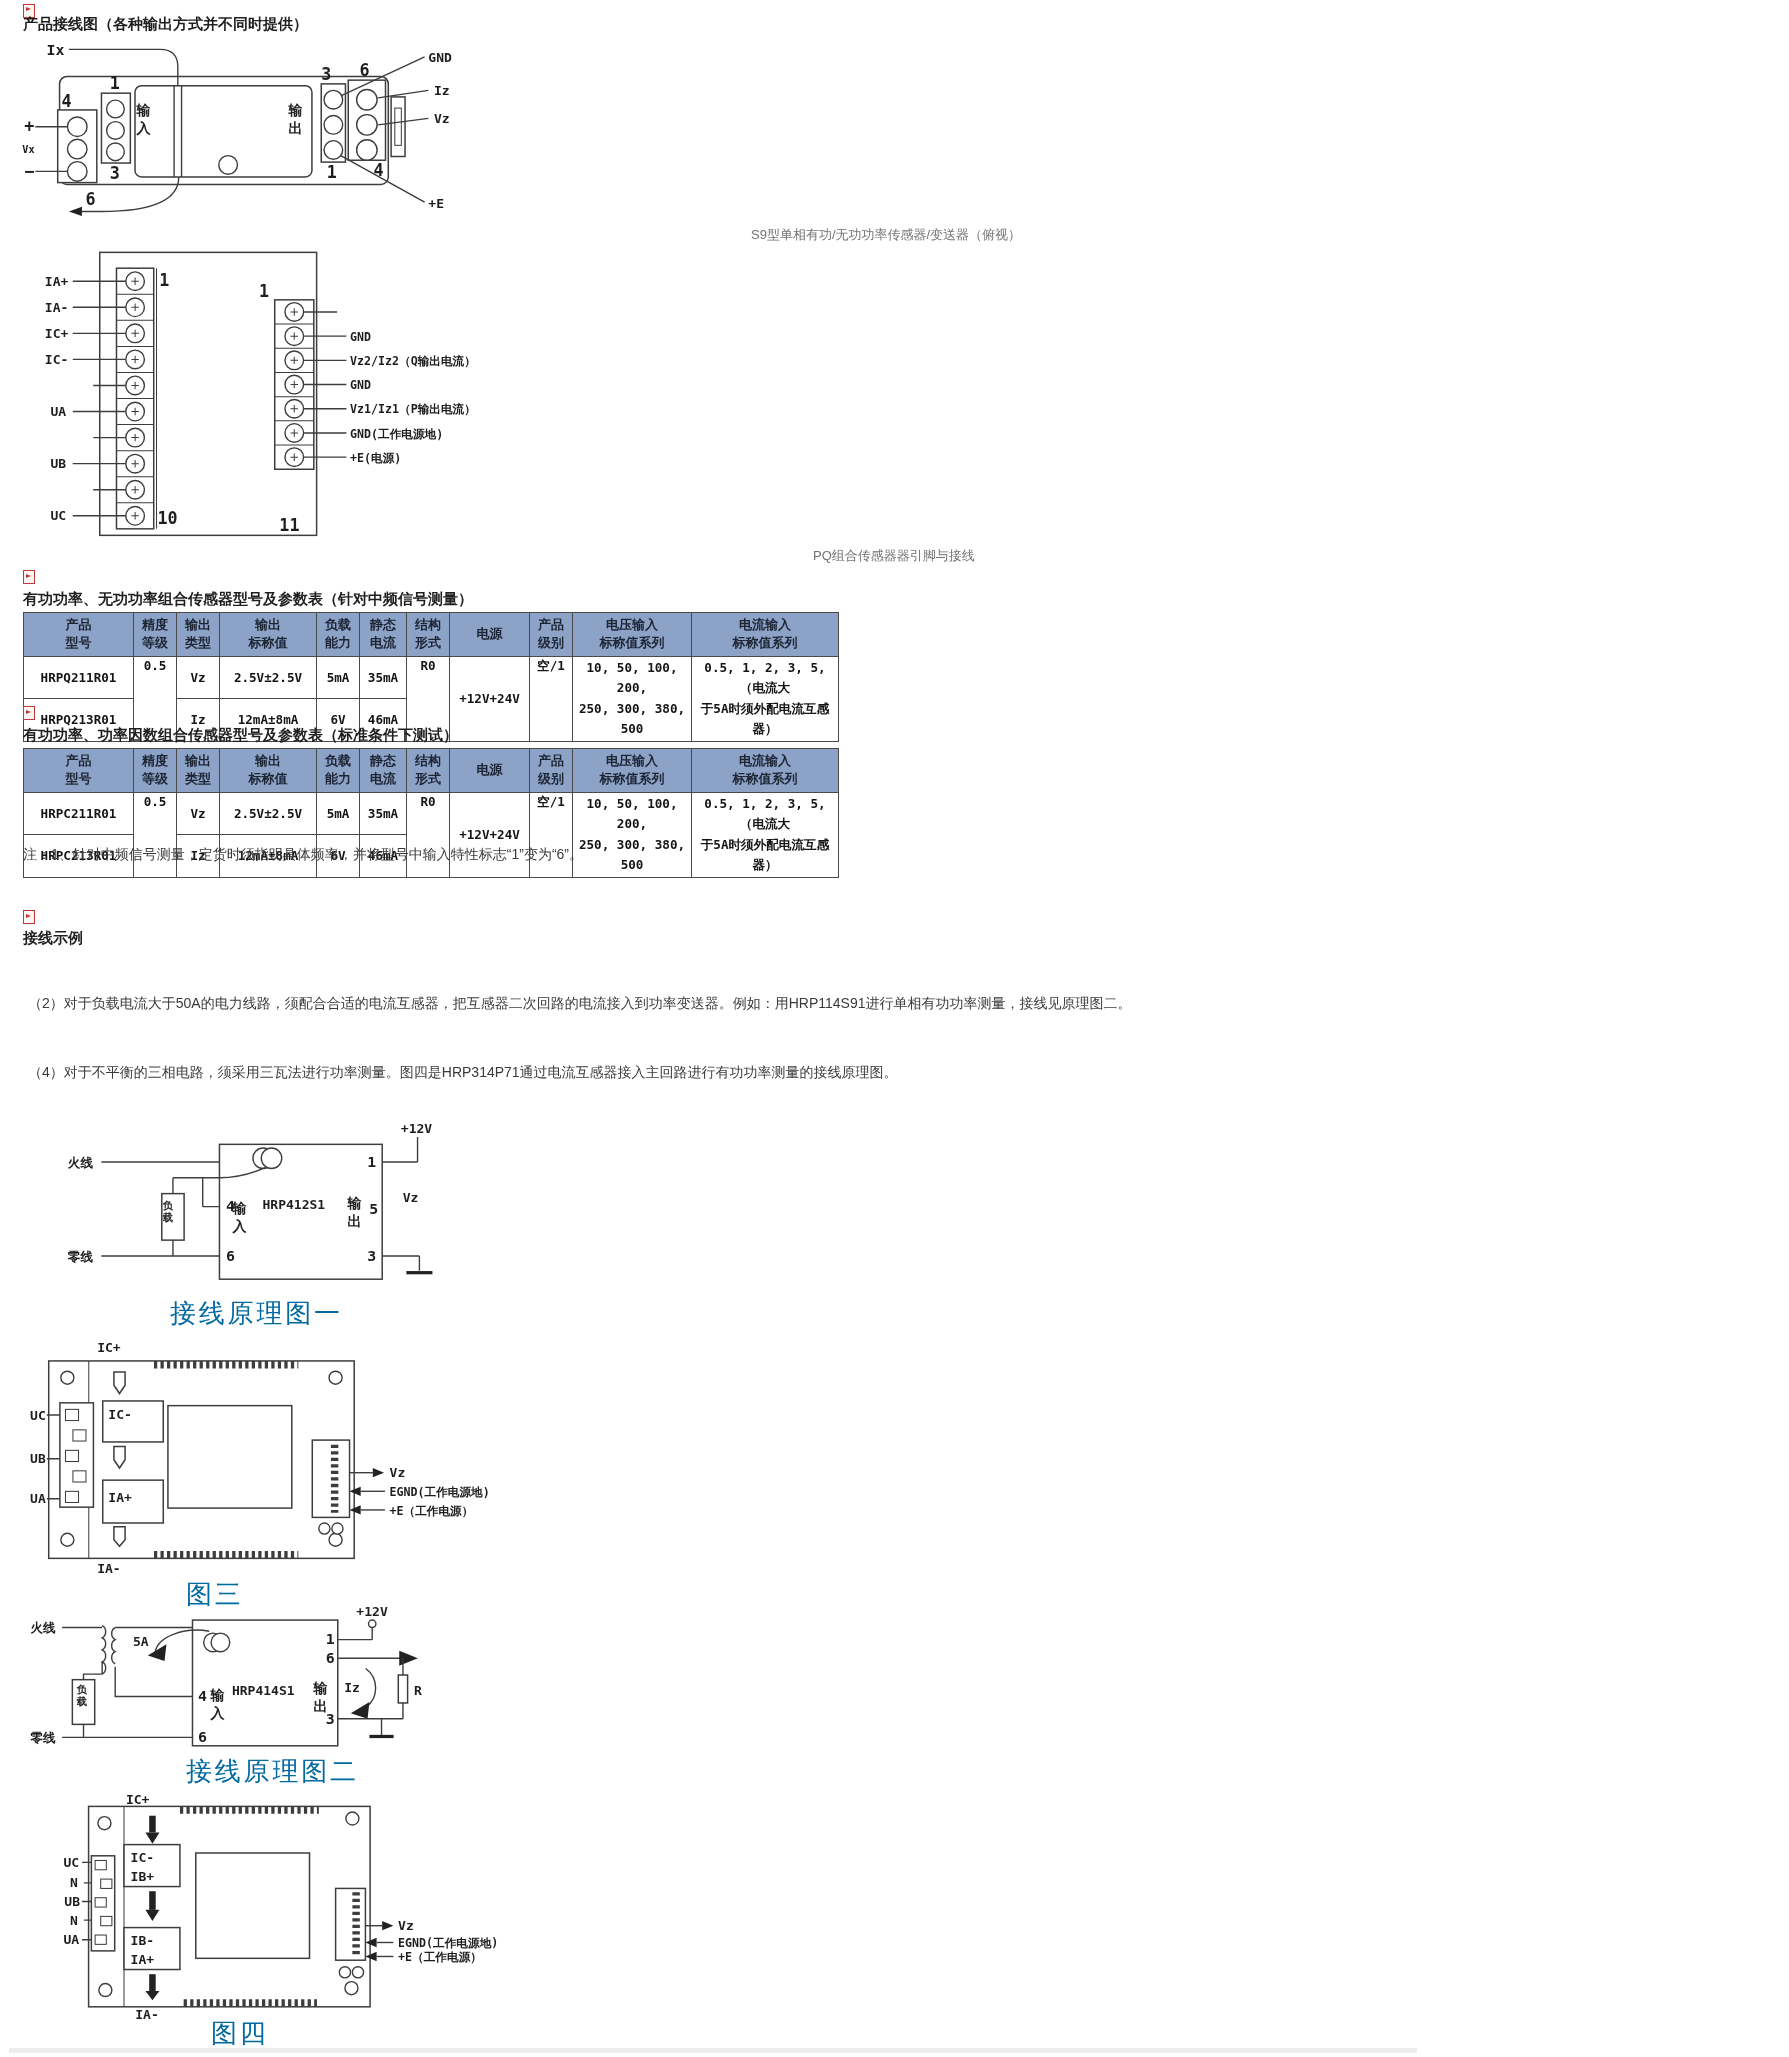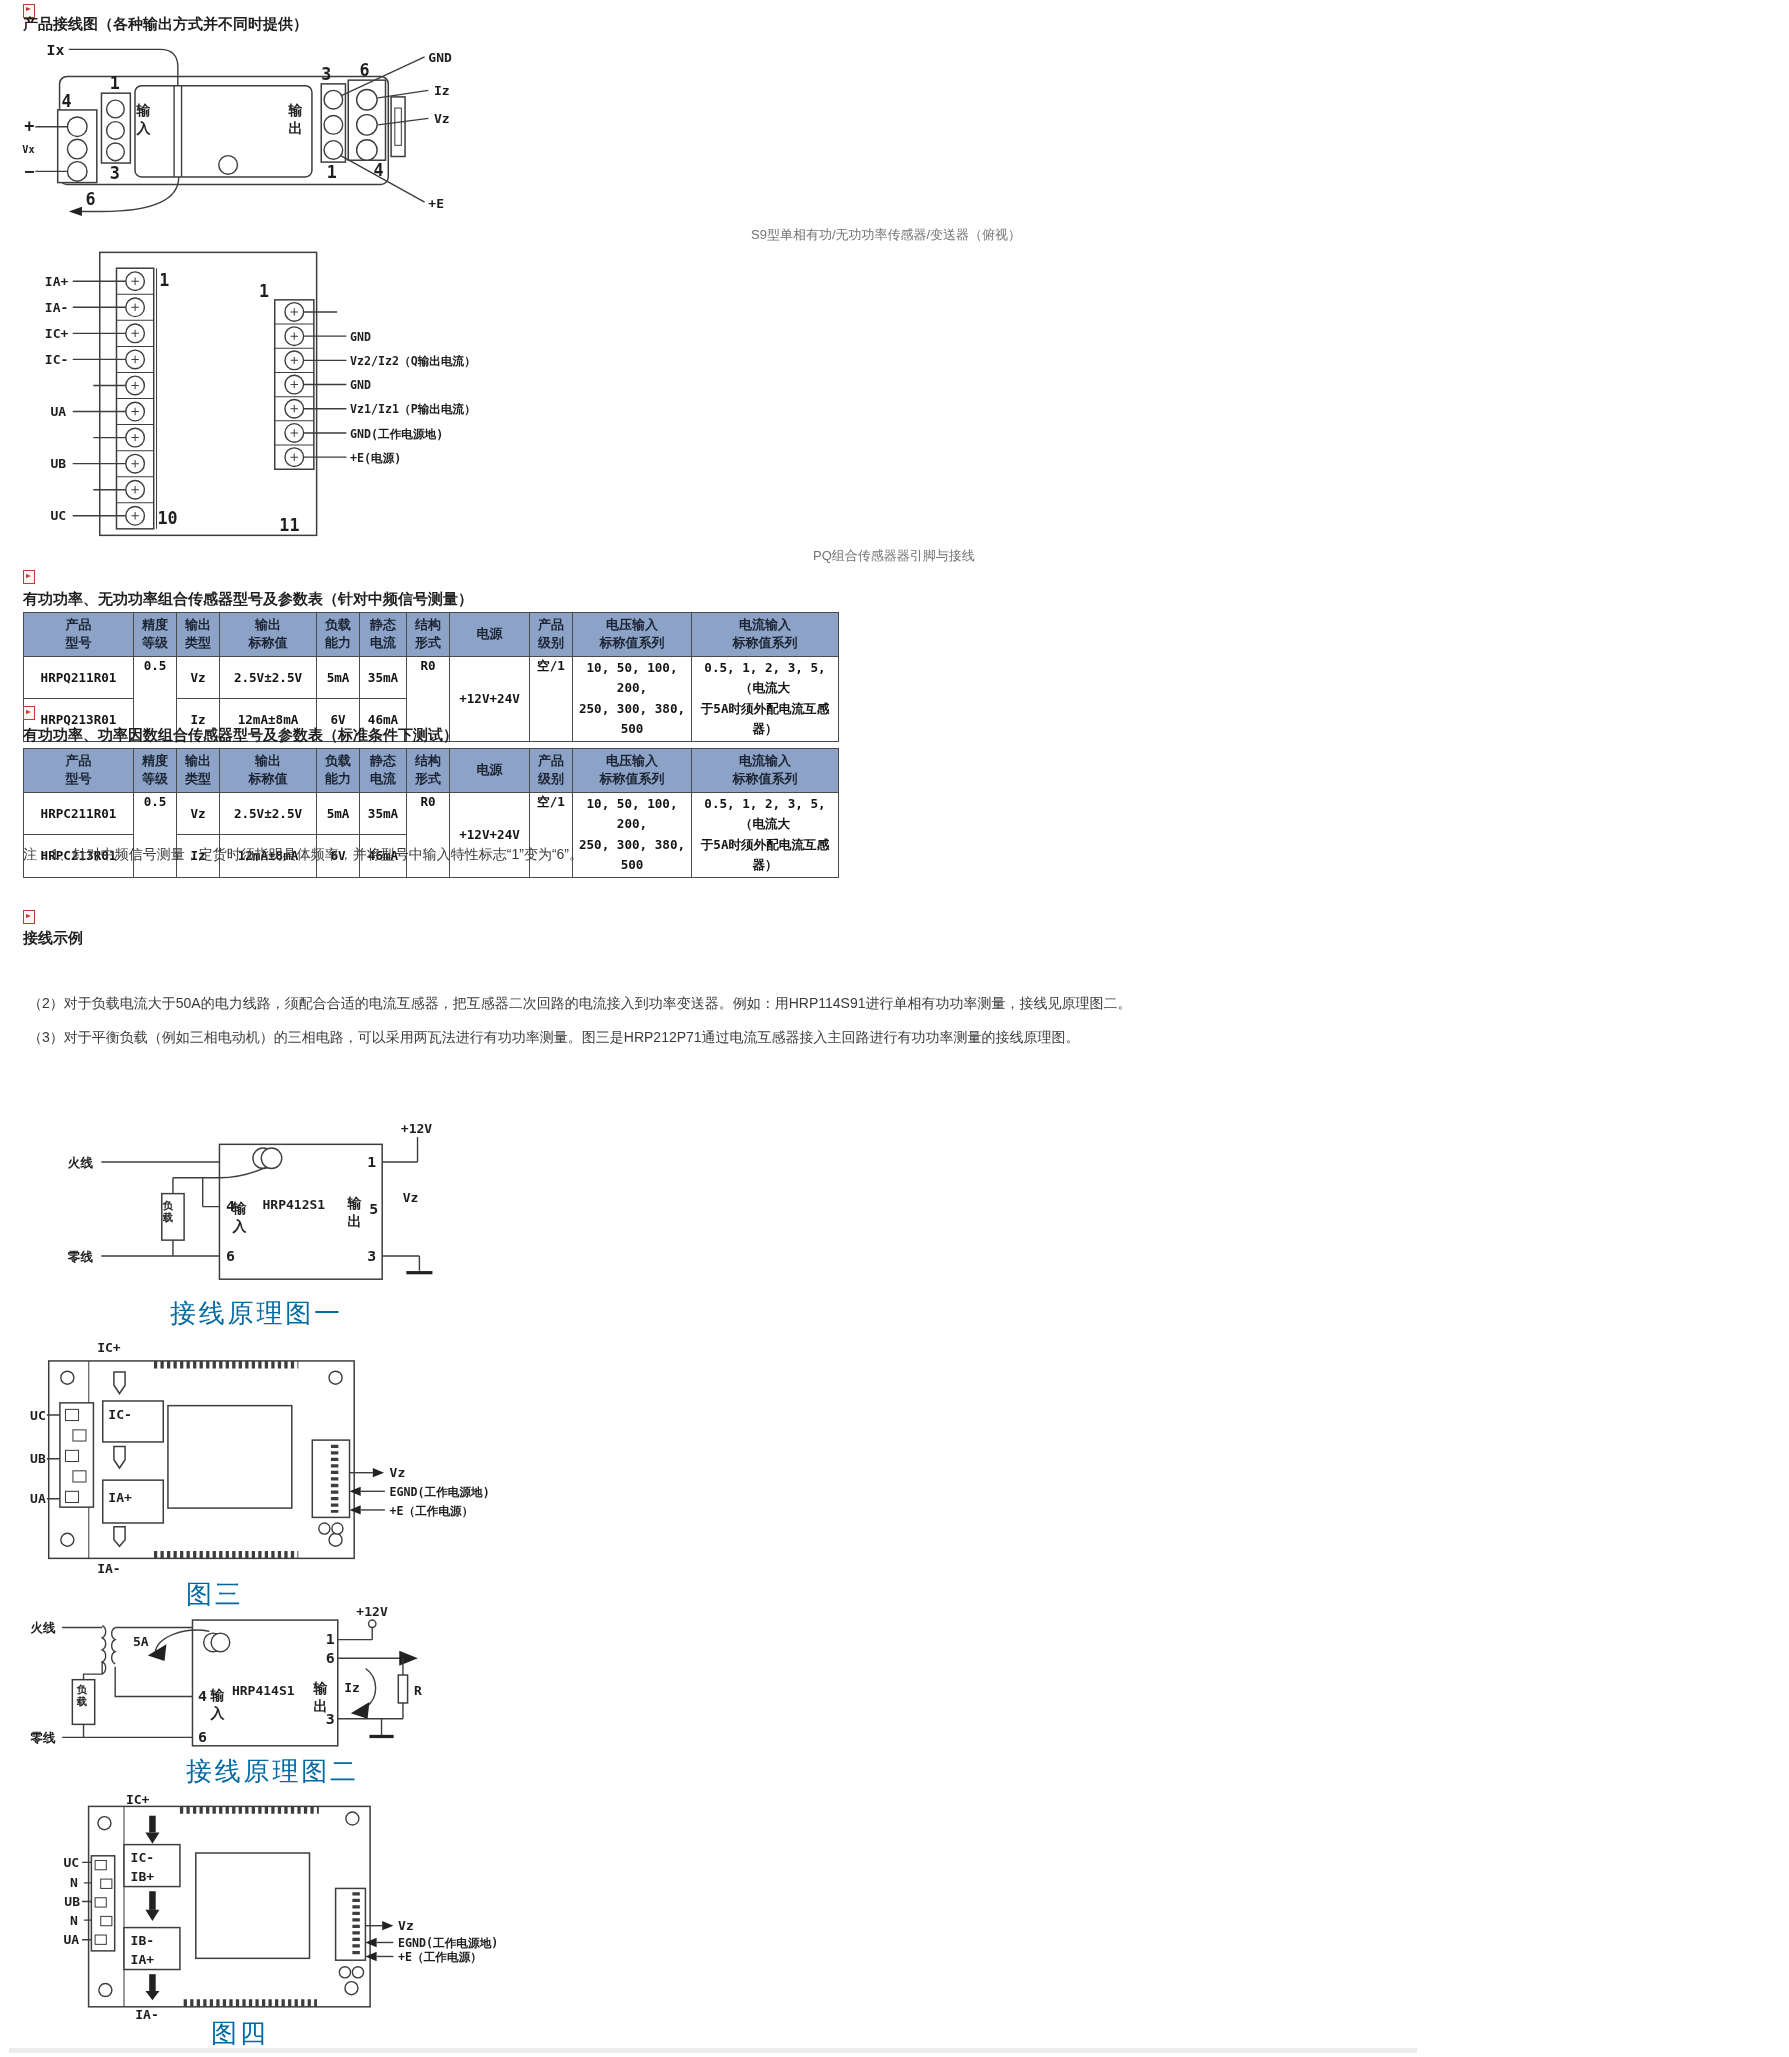--- a/index.html
+++ b/index.html
@@ -352,21 +352,21 @@
       <td>46mA</td>
     </tr>
   </tbody>
     </table>
 
   <div class="txt" style="left:23px;top:846px">注：1、针对中频信号测量，定货时须指明具体频率，并将型号中输入特性标志“1”变为“6”。</div>
 
   <div class="bullet" style="left:23px;top:910px"></div>
   <div class="hd" style="left:23px;top:929px">接线示例</div>
   <div class="txt" style="left:28px;top:995px">（2）对于负载电流大于50A的电力线路，须配合合适的电流互感器，把互感器二次回路的电流接入到功率变送器。例如：用HRP114S91进行单相有功功率测量，接线见原理图二。</div>
-  <div class="txt" style="left:28px;top:1029px">（3）对于平衡负载（例如三相电动机）的三相电路，可以采用两瓦法进行有功功率测量。图三是HRP212P71通过电流互感器接入主回路进行有功功率测量的接线原理图。</div>
+  <div class="txt" style="left:28px;top:1064px">（4）对于不平衡的三相电路，须采用三瓦法进行功率测量。图四是HRP314P71通过电流互感器接入主回路进行有功功率测量的接线原理图。</div>
 
   <div class="fig" style="left:56px;top:1109px;width:392px;height:186px">
     <svg width="392" height="186" viewBox="0 0 420 200">
       <rect class="bx" x="175" y="38" width="175" height="145"></rect>
       <circle class="c" cx="222" cy="53" r="11"></circle>
       <circle class="c" cx="231" cy="53" r="11"></circle>
       <line class="ln" x1="48" y1="57" x2="175" y2="57"></line>
       <path class="ln" d="M224 63 Q200 74 175 74"></path>
       <path class="ln" d="M175 74 H125 M125 74 V91 M157 74 V105 M157 105 H175"></path>
       <rect class="bx" x="113" y="91" width="24" height="50"></rect>

